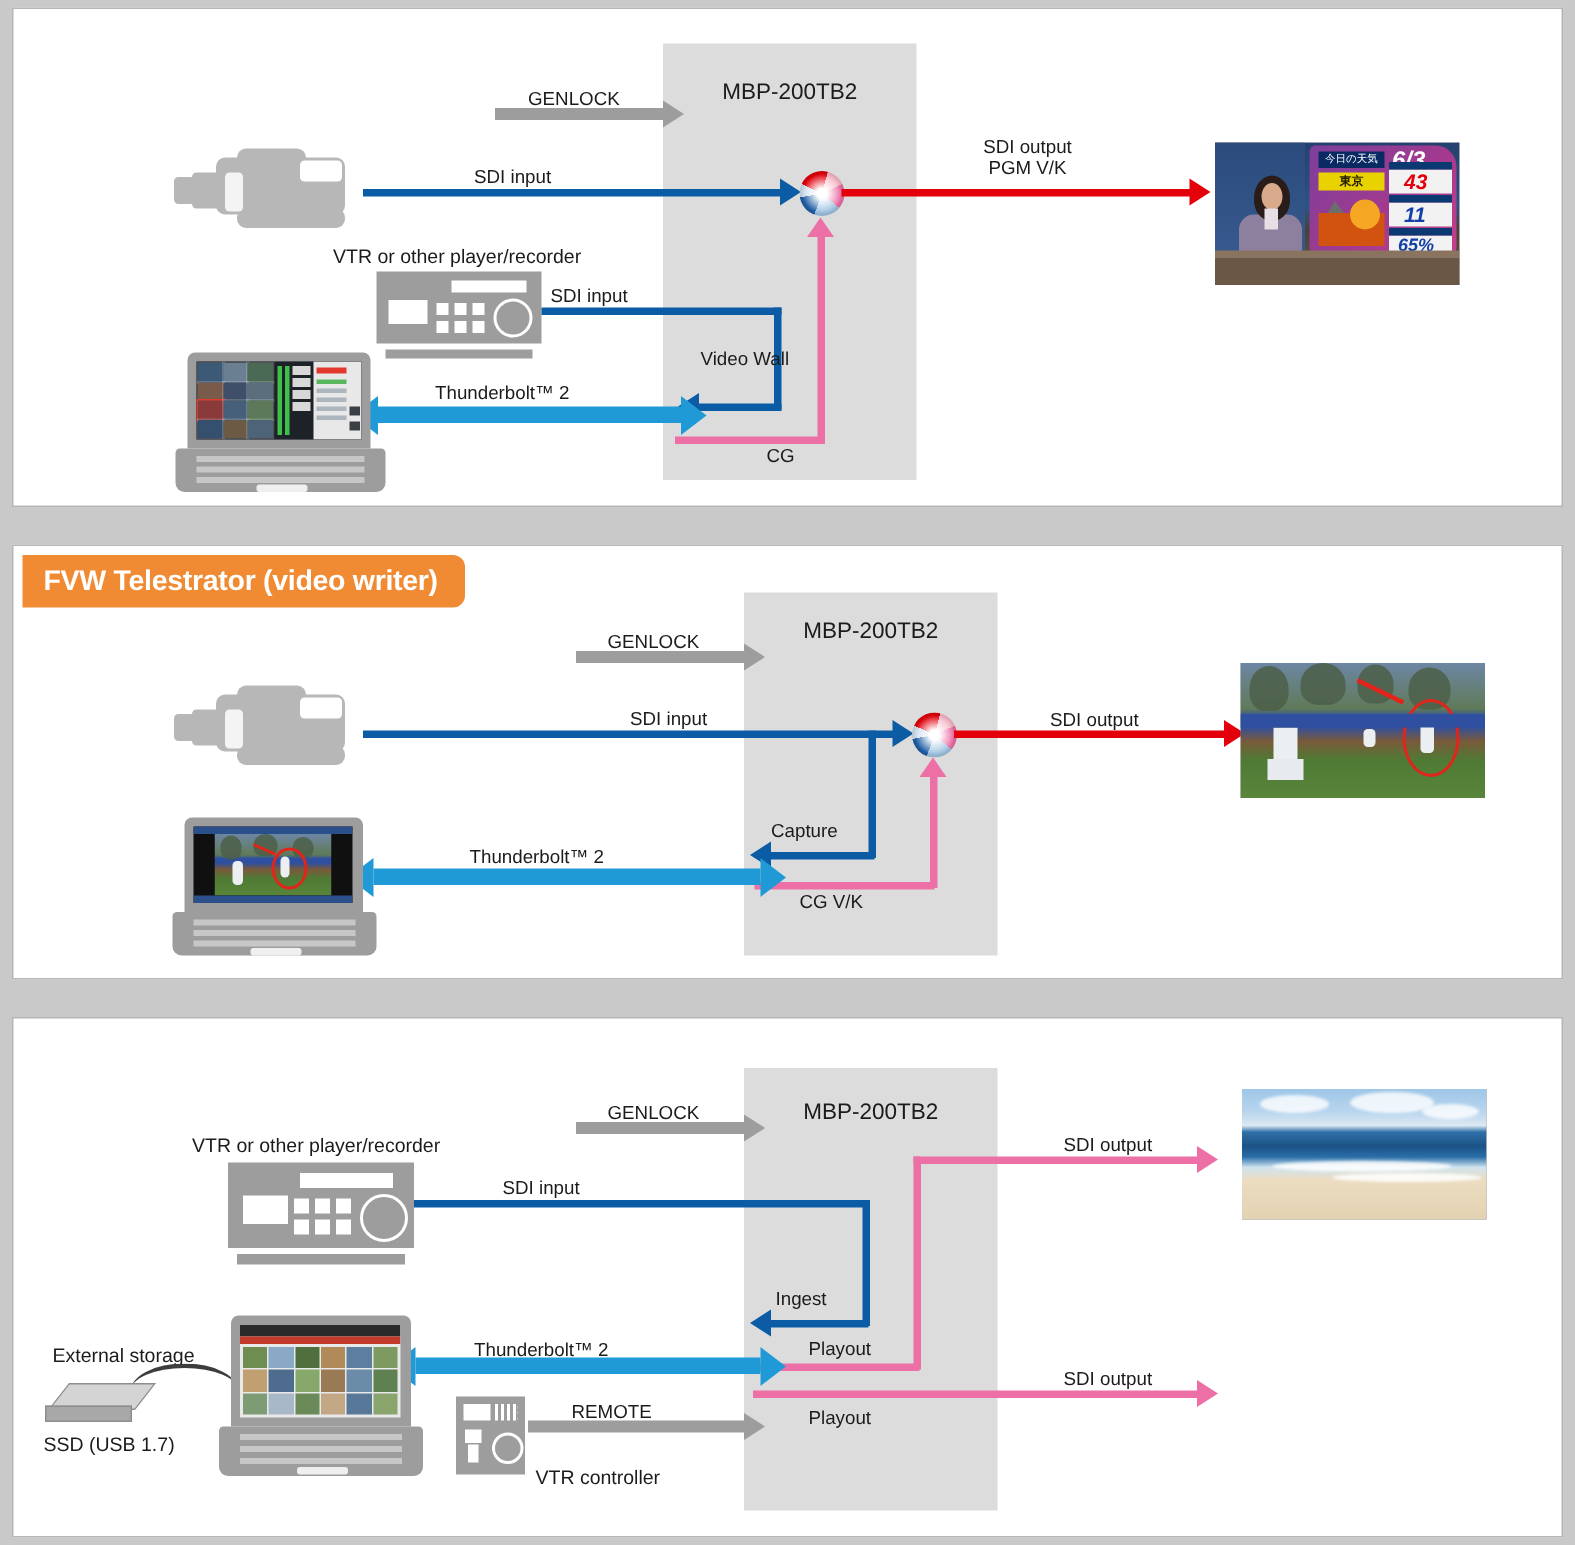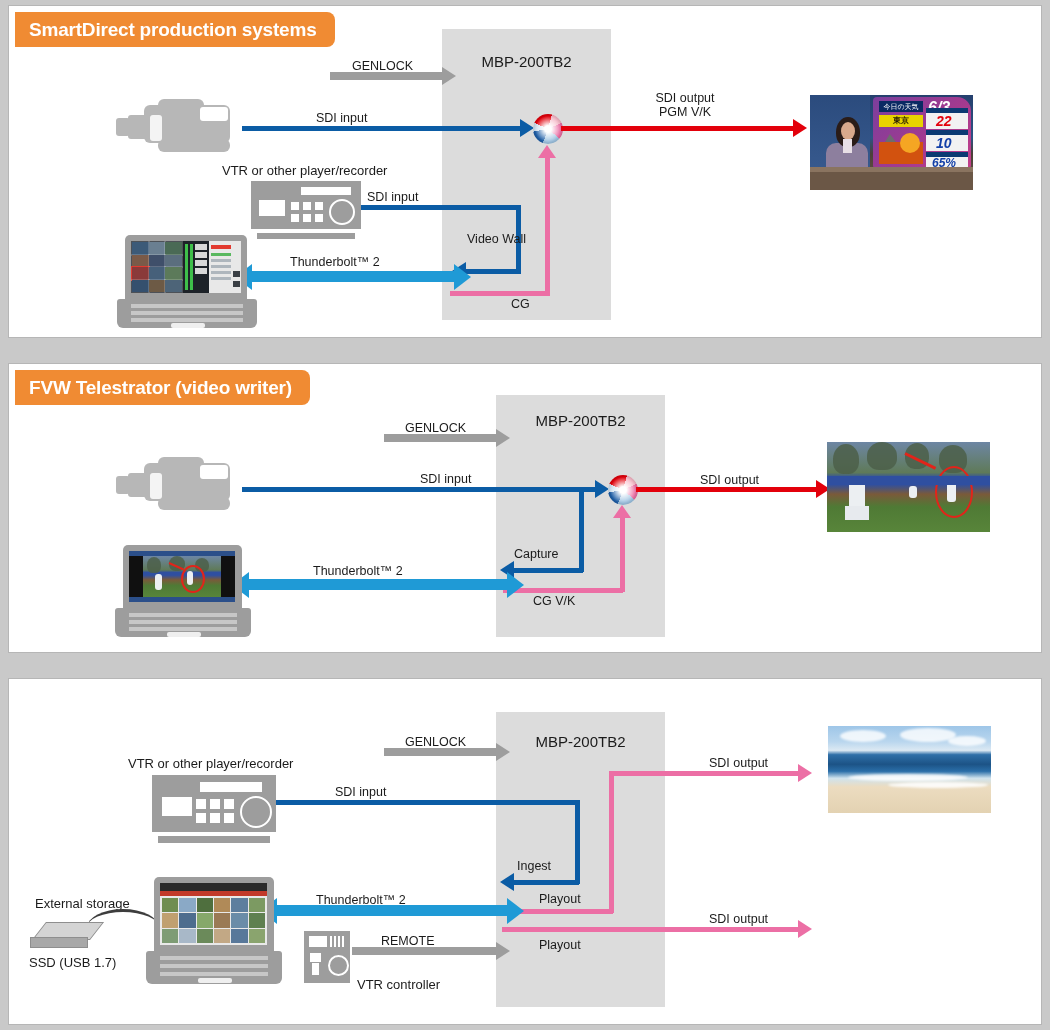--- a/index.html
+++ b/index.html
@@ -170,21 +170,20 @@
   .ctrl .blk{position:absolute;background:#ffffff;}
   .ctrl .rnd{position:absolute;border:2px solid #ffffff;border-radius:50%;}
 </style>
 </head>
 <body>
 
 <div class="page">
 
 <div class="panel" id="panel-1">
 
-  <div class="panel-title">SmartDirect production systems</div>
 
   <div class="device-box" style="left:433px;top:23px;width:169px;height:291px;"></div>
   <div class="device-label" style="left:433px;top:47px;width:169px;text-align:center;">MBP-200TB2</div>
 
   <div class="camera" style="left:105px;top:93px;width:135px;height:60px;">
     <div class="body r6" style="left:30px;top:6px;width:86px;height:38px;"></div>
     <div class="body r6" style="left:44px;top:0px;width:46px;height:12px;"></div>
     <div class="body r3" style="left:14px;top:16px;width:22px;height:24px;"></div>
     <div class="body r3" style="left:2px;top:19px;width:14px;height:18px;"></div>
     <div class="body r3" style="left:86px;top:8px;width:28px;height:14px;background:#fff;"></div>
@@ -293,24 +292,24 @@
     <div class="anchor-face" style="left:31px;top:27px;width:14px;height:18px;"></div>
     <div style="position:absolute;left:33px;top:44px;width:9px;height:14px;background:#e8dfe6;"></div>
     <div class="wx-panel" style="left:63px;top:2px;width:98px;height:72px;"></div>
     <div class="wx-date" style="left:118px;top:4px;font-size:16px;">6/3</div>
     <div class="wx-title" style="left:69px;top:6px;width:44px;height:11px;font-size:7px;line-height:11px;">今日の天気</div>
     <div class="wx-chip" style="left:69px;top:20px;width:44px;height:12px;font-size:8px;line-height:12px;">東京</div>
     <div class="wx-ico" style="left:69px;top:35px;width:24px;height:22px;background:#6d6d6d;clip-path:polygon(0% 100%,45% 18%,75% 60%,100% 100%);"></div>
     <div class="wx-ico" style="left:69px;top:47px;width:44px;height:22px;background:#d2520f;"></div>
     <div class="wx-ico" style="left:90px;top:38px;width:20px;height:20px;border-radius:50%;background:#f5a623;"></div>
     <div class="wx-row" style="left:116px;top:18px;width:42px;height:16px;"></div>
-    <div class="wx-num" style="left:126px;top:18px;font-size:14px;color:#e3000b;">22</div>
+    <div class="wx-num" style="left:126px;top:18px;font-size:14px;color:#e3000b;">43</div>
     <div style="position:absolute;left:116px;top:13px;width:42px;height:5px;background:#0b3a72;"></div>
     <div class="wx-row" style="left:116px;top:40px;width:42px;height:16px;"></div>
-    <div class="wx-num" style="left:126px;top:40px;font-size:14px;color:#1340a8;">10</div>
+    <div class="wx-num" style="left:126px;top:40px;font-size:14px;color:#1340a8;">11</div>
     <div style="position:absolute;left:116px;top:35px;width:42px;height:5px;background:#0b3a72;"></div>
     <div class="wx-row" style="left:116px;top:62px;width:42px;height:14px;"></div>
     <div class="wx-num" style="left:122px;top:61px;font-size:12px;color:#1340a8;">65%</div>
     <div style="position:absolute;left:116px;top:57px;width:42px;height:5px;background:#0b3a72;"></div>
     <div style="position:absolute;left:0;bottom:0;width:163px;height:18px;background:#6b5746;"></div>
     <div style="position:absolute;left:0;bottom:18px;width:163px;height:5px;background:#8a7460;"></div>
   </div>
 </div>
 
 <div class="panel" id="panel-2">

